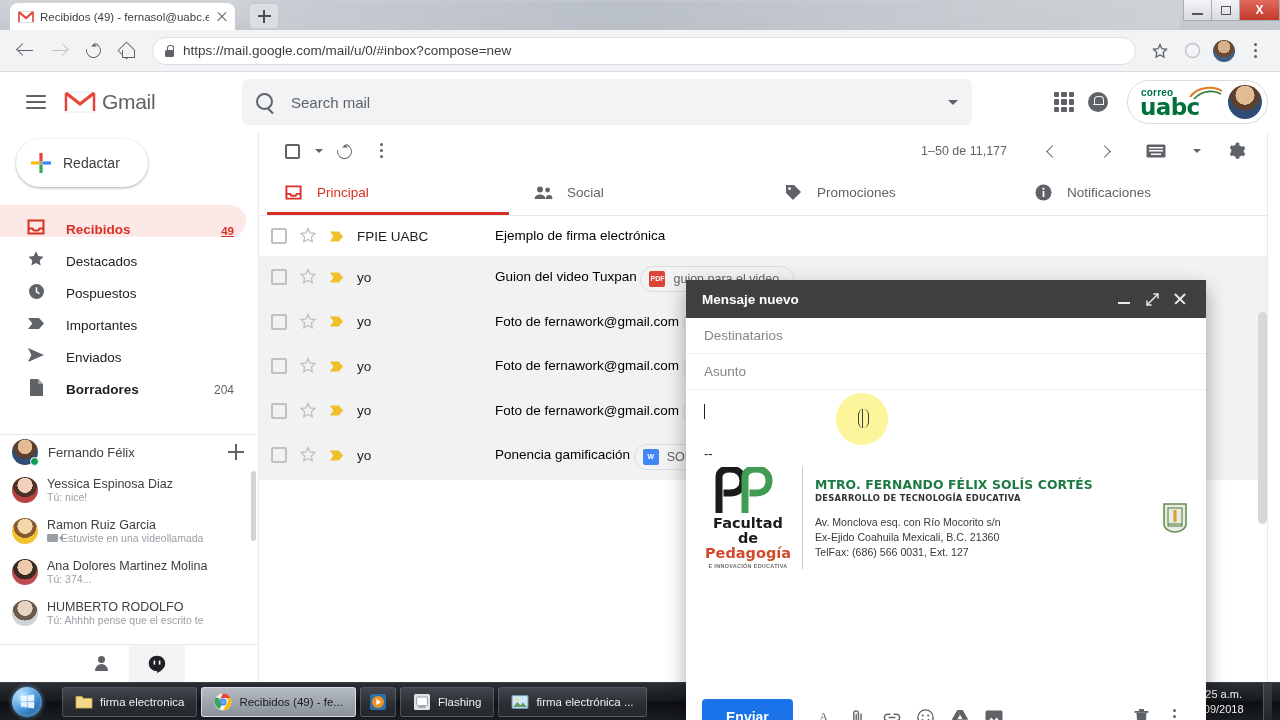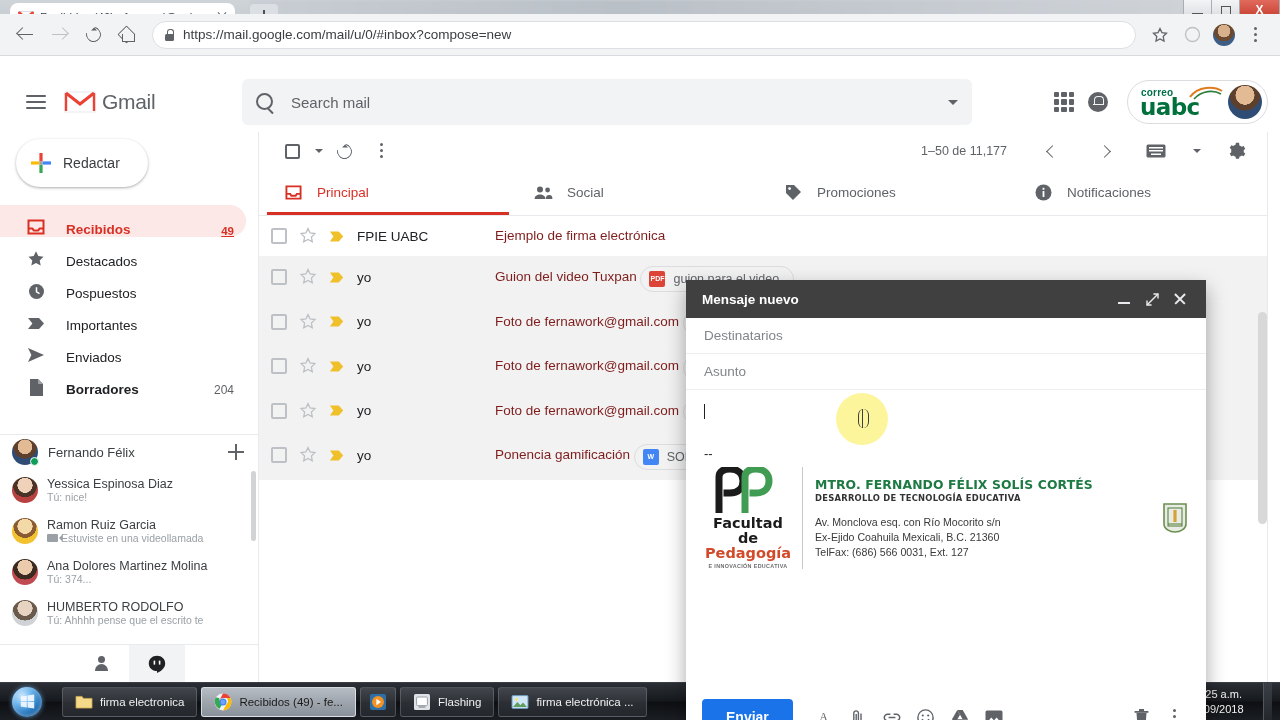--- a/index.html
+++ b/index.html
@@ -55,21 +55,21 @@
   .wc { width:29px; height:21px; display:flex;align-items:center;justify-content:center;
         background: linear-gradient(180deg,#f3f4f6,#d7dade); border:1px solid #a9aeb4;
         border-top:none; margin-left:-1px; cursor:pointer;}
   .wc.min span{display:block;width:11px;height:2px;background:#555;margin-top:7px;}
   .wc.max span{display:block;width:10px;height:9px;border:1.6px solid #555;}
   .wc.close{ background: linear-gradient(180deg,#e8插,#c8372c);
              background: linear-gradient(180deg,#e06a5d,#c43a2a); width:41px;}
   .wc.close span{color:#fff;font-weight:bold;font-size:12px;line-height:1;}
 
   
-  #omnibar { position:absolute; left:0; top:14px; width:1280px; height:42px; background:#f2f3f4;
+  #omnibar { position:absolute; left:0; top:30px; width:1280px; height:42px; background:#f2f3f4;
              display:flex; align-items:center; padding:16px 10px; gap:4px; border-bottom:1px solid #d8dadd;}
   .navbtn { width:30px;height:30px;display:flex;align-items:center;justify-content:center;
             border-radius:50%; cursor:pointer; flex:0 0 30px;}
   .arrow-l, .arrow-r { position:relative;width:17px;height:17px; }
   .arrow-l::before,.arrow-r::before{
     content:"";position:absolute;left:1px;top:7.5px;width:15px;height:1.7px;background:#5f6368;
   }
   .arrow-l::after{content:"";position:absolute;left:1px;top:3px;width:8px;height:8px;
     border-left:1.7px solid #5f6368;border-bottom:1.7px solid #5f6368;transform:rotate(45deg);}
   .arrow-r::after{content:"";position:absolute;right:1px;top:3px;width:8px;height:8px;
@@ -204,21 +204,21 @@
 
   .mailrow{display:flex;align-items:flex-start;border-bottom:1px solid #f1f3f4;cursor:pointer;
            background:#fff;padding:0 0 0 12px; position:relative;}
   .mailrow.read{background:#f2f2f2;}
   .mailrow .mcell{height:40px;display:flex;align-items:center;}
   .m-cb{width:16px;height:16px;border:2px solid #bdc1c6;border-radius:2px;}
   .m-star{width:18px;height:18px;}
   .m-imp{width:16px;height:13px;}
   .m-sender{width:138px;font-size:13.5px;color:#202124;padding-left:12px;white-space:nowrap;overflow:hidden;}
   .m-main{flex:1;min-width:0;padding-left:12px;}
-  .m-subject{font-size:13.5px;color:#7f1d1d;white-space:nowrap;overflow:hidden;line-height:40px;}
+  .m-subject{font-size:13.5px;color:#000000;white-space:nowrap;overflow:hidden;line-height:40px;}
   .m-chip{display:inline-flex;align-items:center;gap:8px;border:1px solid #dadce0;border-radius:14px;
           height:26px;padding:0 14px 0 8px;font-size:12.5px;color:#5f6368;max-width:100%;overflow:hidden;
           margin-bottom:9px;white-space:nowrap;}
   .fi{width:16px;height:16px;border-radius:2px;display:flex;align-items:center;justify-content:center;
       font-size:7px;font-weight:bold;color:#fff;flex:0 0 16px;}
   .fi.pdf{background:#db4437;} .fi.img{background:#db4437;} .fi.doc{background:#4285f4;}
 
   #list-scrollbar{position:absolute;right:0;top:180px;width:9px;height:212px;background:#d8d8d8;border-radius:5px;}
 
   

